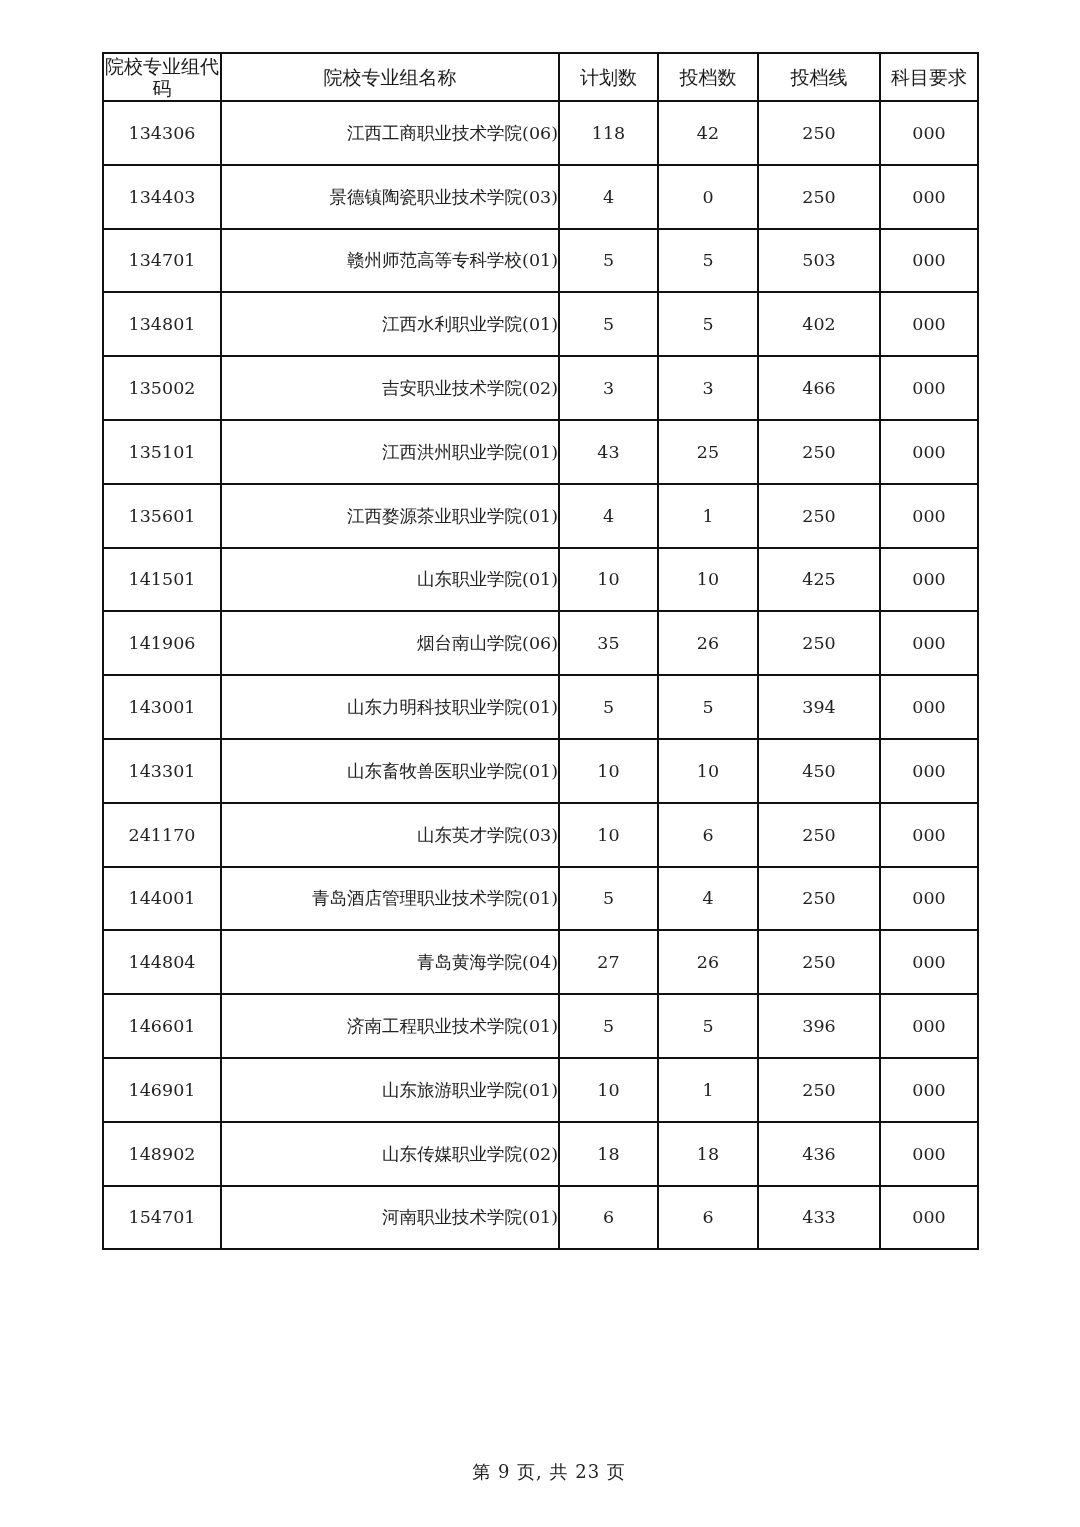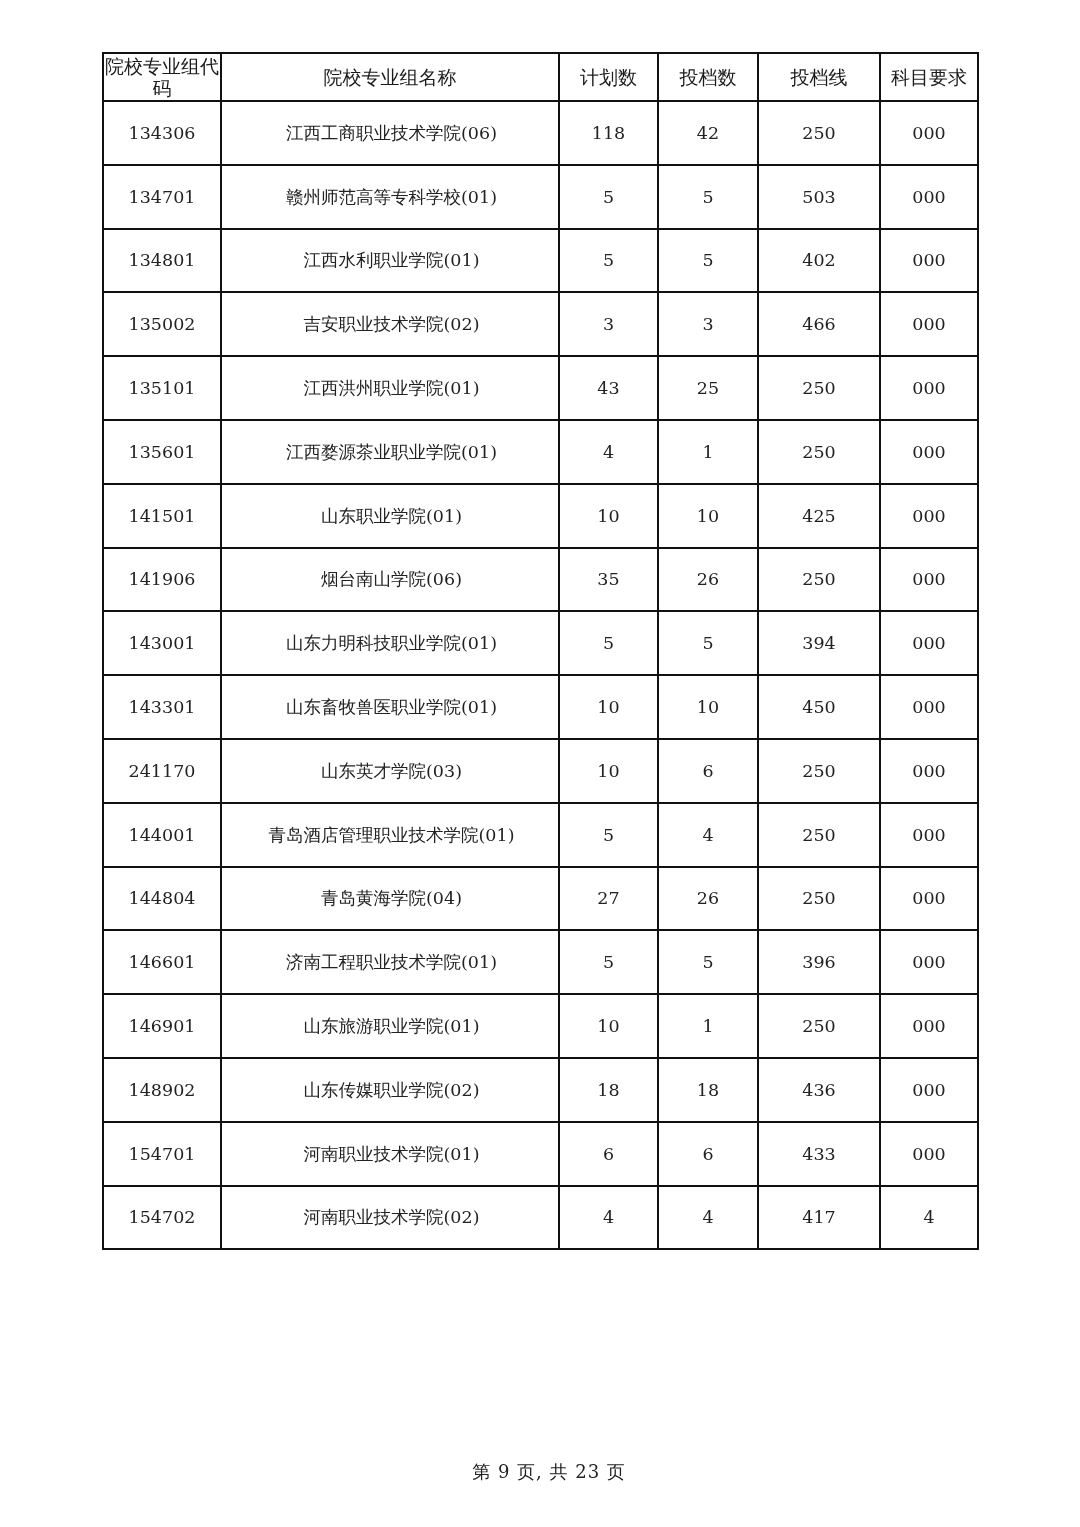--- a/index.html
+++ b/index.html
@@ -47,21 +47,21 @@
     table.admission th.wrap {
       white-space: normal;
       line-height: 22px;
     }
     table.admission td {
       height: 61.8px;
       font-size: 17.5px;
       color: #222222;
     }
     table.admission td.name {
-      text-align: center;
+      text-align: right;
       padding-left: 3px;
     }
     .footer {
       position: absolute;
       left: 9px;
       width: 1080px;
       top: 1460px;
       text-align: center;
       font-size: 18px;
       color: #222222;
@@ -94,20 +94,28 @@
     <tbody id="table-body">
       <tr>
         <td>134306</td>
         <td class="name">江西工商职业技术学院(06)</td>
         <td>118</td>
         <td>42</td>
         <td>250</td>
         <td>000</td>
       </tr>
       <tr>
+        <td>134403</td>
+        <td class="name">景德镇陶瓷职业技术学院(03)</td>
+        <td>4</td>
+        <td>0</td>
+        <td>250</td>
+        <td>000</td>
+      </tr>
+      <tr>
         <td>134701</td>
         <td class="name">赣州师范高等专科学校(01)</td>
         <td>5</td>
         <td>5</td>
         <td>503</td>
         <td>000</td>
       </tr>
       <tr>
         <td>134801</td>
         <td class="name">江西水利职业学院(01)</td>
@@ -220,26 +228,18 @@
         <td>436</td>
         <td>000</td>
       </tr>
       <tr>
         <td>154701</td>
         <td class="name">河南职业技术学院(01)</td>
         <td>6</td>
         <td>6</td>
         <td>433</td>
         <td>000</td>
-      </tr>
-      <tr>
-        <td>154702</td>
-        <td class="name">河南职业技术学院(02)</td>
-        <td>4</td>
-        <td>4</td>
-        <td>417</td>
-        <td>4</td>
       </tr>
     </tbody>
   </table>
 
   <div class="footer">第 9 页, 共 23 页</div>
 </div>
 
 </body></html>

